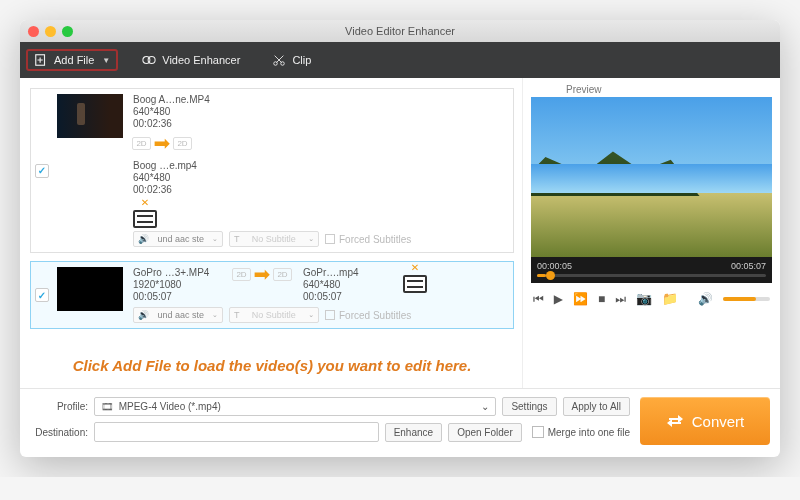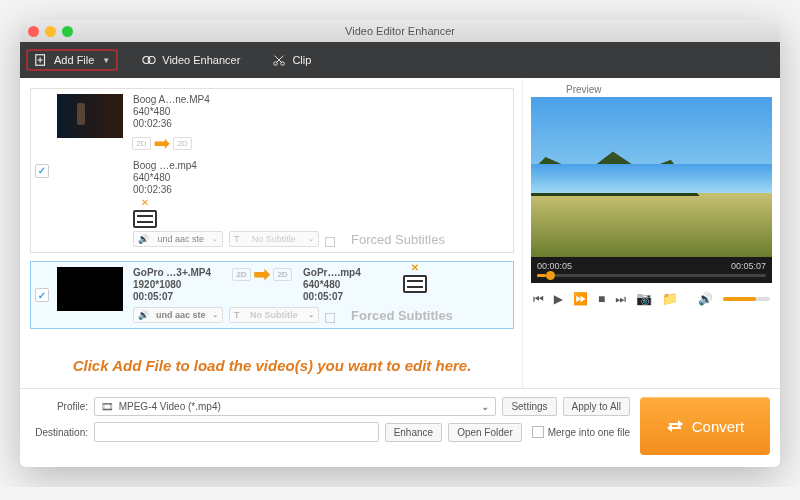--- a/index.html
+++ b/index.html
@@ -29,21 +29,21 @@
 .arrow-col { width:70px; display:flex; align-items:center; justify-content:center; gap:3px; }
 .dim-badge { font-size:8px; color:#bbb; border:1px solid #ddd; border-radius:2px; padding:1px 3px; }
 .arrow { color:#f39c12; font-size:20px; }
 .out-icon-col { width:36px; display:flex; flex-direction:column; align-items:center; justify-content:center; gap:2px; }
 .out-icon { width:24px; height:18px; border:2px solid #333; border-radius:2px; background:#fff; position:relative;}
 .out-icon::before,.out-icon::after{content:"";position:absolute;left:2px;right:2px;height:2px;background:#333;} .out-icon::before{top:3px;} .out-icon::after{bottom:3px;}
 .close-x { color:#f39c12; font-size:10px; cursor:pointer; }
 .sub-row { display:flex; gap:6px; padding:3px 6px 5px 6px; align-items:center; }
 .dd { border:1px solid #ddd; background:#fafafa; font-size:9px; color:#888; padding:2px 4px; display:flex; align-items:center; gap:3px; border-radius:2px; min-width:90px; justify-content:space-between;}
 .dd .chev2{font-size:7px;color:#aaa;}
-.forced { font-size:13px; color:#bbb; display:flex; align-items:flex-end; gap:16px;}
+.forced { font-size:10px; color:#bbb; display:flex; align-items:flex-start; gap:4px;}
 .placeholder-text { color:#e07b1f; font-style:italic; font-weight:bold; font-size:15px; text-align:center; margin-top:20px; padding:0 10px;}
 .right-pane { width:258px; background:#fff; border-left:1px solid #eee; display:flex; flex-direction:column; }
 .preview-label { font-size:10px; color:#777; padding:6px 8px 2px 8px;margin-left:35px;}
 .preview-box { margin:0 8px; background:#000; height:160px; position:relative; overflow:hidden;}
 .preview-scene { position:absolute; inset:0; background:linear-gradient(#4aa0e8 0%, #7fc4f0 45%, #c8c070 60%, #6a7d2e 100%);}
 .preview-scene::after{content:"";position:absolute;left:0;right:0;top:42%;height:18%;background:linear-gradient(#4aa0e8,#9ed8f5);} 
 .mountain{position:absolute;bottom:38%;left:-10%;width:80%;height:35%;background:linear-gradient(#3a5a2a,#274018);clip-path:polygon(0 100%,20% 30%,40% 60%,55% 20%,70% 55%,85% 35%,100% 100%);}
 .timecodes { display:flex; justify-content:space-between; font-size:9px; color:#ccc; background:#1a1a1a; padding:4px 6px 0 6px; margin:0 8px;}
 .scrub { height:12px; background:#1a1a1a; margin:0 8px; display:flex; align-items:center; padding:0 6px 4px 6px;}
 .scrub-track{flex:1;height:3px;background:#444;position:relative;border-radius:2px;}
@@ -56,21 +56,21 @@
 .vol-fill{position:absolute;left:0;top:0;bottom:0;width:70%;background:#f39c12;border-radius:2px;}
 .bottom { border-top:1px solid #e5e5e5; padding:8px 10px 12px 10px; display:flex; gap:10px; align-items:flex-start;}
 .bottom-left { flex:1; display:flex; flex-direction:column; gap:6px; font-size:10px; color:#555;}
 .row { display:flex; align-items:center; gap:6px;}
 .label { width:58px; text-align:right; }
 .profile-dd { flex:1; border:1px solid #ccc; background:#fff; padding:3px 6px; display:flex; align-items:center; gap:6px; font-size:10px; border-radius:2px; justify-content:space-between;}
 .small-btn { border:1px solid #ccc; background:#f7f7f7; padding:3px 8px; font-size:10px; border-radius:2px; cursor:pointer; color:#555;}
 .dest-input { flex:1; border:1px solid #ccc; background:#fff; height:20px; border-radius:2px; padding:0 4px; font-size:10px;}
 .merge { display:flex; align-items:center; gap:4px; font-size:10px; color:#555; margin-left:4px;}
 .merge-chk{width:12px;height:12px;border:1px solid #bbb;background:#fff;}
-.convert-btn { width:130px; height:58px; background:linear-gradient(#ffab3c,#f38e1e); border-radius:4px; display:flex; align-items:center; justify-content:center; gap:8px; color:#fff; font-size:15px; font-weight:500; cursor:pointer; box-shadow:inset 0 1px 0 rgba(255,255,255,0.3);}
+.convert-btn { width:130px; height:48px; background:linear-gradient(#ffab3c,#f38e1e); border-radius:4px; display:flex; align-items:center; justify-content:center; gap:8px; color:#fff; font-size:15px; font-weight:500; cursor:pointer; box-shadow:inset 0 1px 0 rgba(255,255,255,0.3);}
 svg{display:block;}
 </style>
 </head>
 <body>
 
 <div class="window">
   <div class="titlebar">
     <div class="traffic">
       <div class="dot red"></div>
       <div class="dot yellow"></div>
@@ -160,21 +160,21 @@
             </div>
           </div>
         </div>
       </div>
 
       <div class="file-row selected">
         <div class="chk-col">
             <div class="chk checked"></div>
           </div>
         <div class="thumb"></div>
-        <div style="flex:1;display:flex;flex-direction:column;font-weight:bold;">
+        <div style="flex:1;display:flex;flex-direction:column;">
           <div style="display:flex;align-items:flex-start;">
             <div class="file-info">
               <span>GoPro …3+.MP4</span>
               <span>1920*1080</span>
               <span>00:05:07</span>
             </div>
             <div class="arrow-col">
               <span class="dim-badge">2D</span>
               <span class="arrow">➡</span>
               <span class="dim-badge">2D</span>

